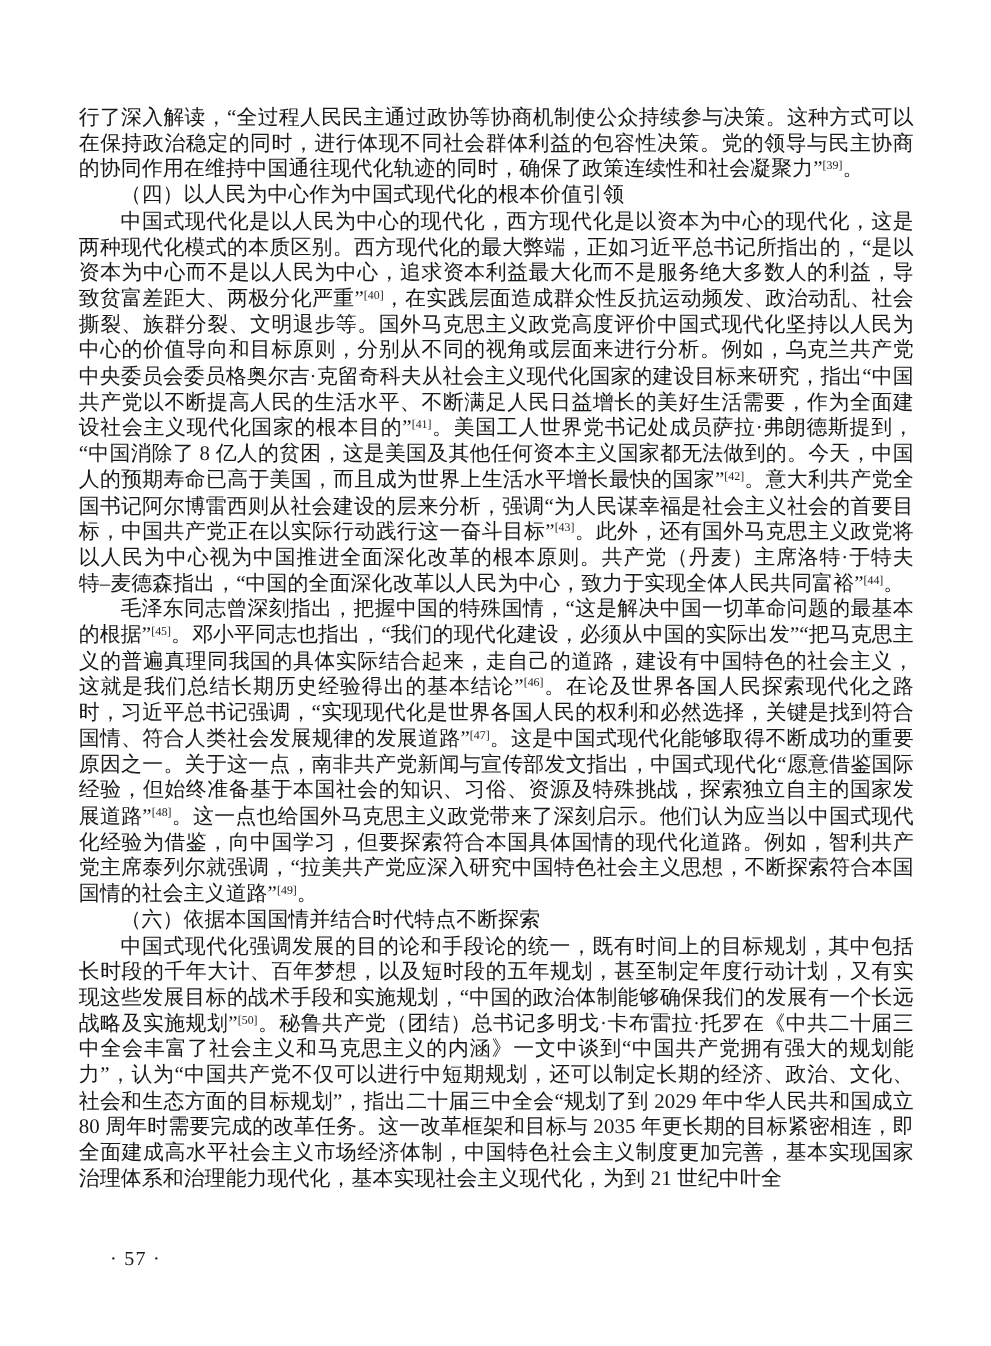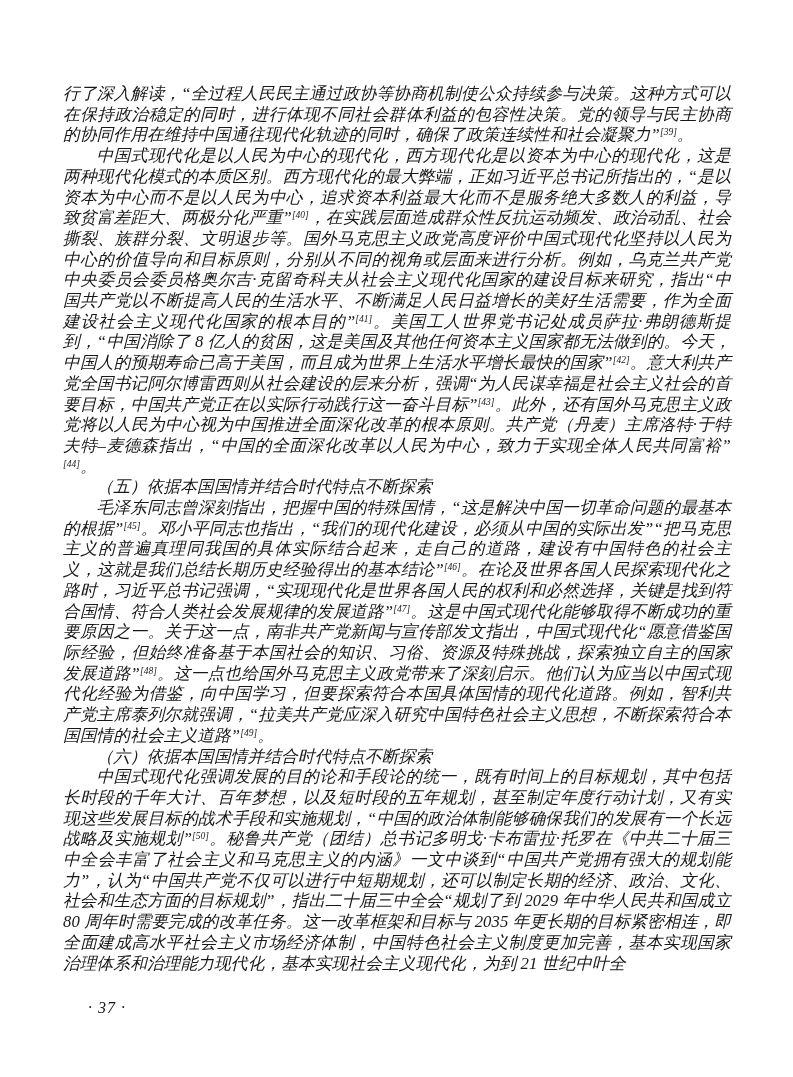--- a/index.html
+++ b/index.html
@@ -8,21 +8,20 @@
     background: #e8e8e8;
   }
   .page {
     position: relative;
     width: 793px;
     height: 1077px;
     margin: 0 auto;
     background: #ffffff;
     overflow: hidden;
     font-family: "Liberation Serif", "DejaVu Serif", serif;
-    font-style: italic;
   }
   .article-body {
     position: absolute;
     left: 63px;
     top: 84px;
     width: 668px;
     font-size: 16.7px;
     line-height: 20.7px;
     color: #181818;
     text-align: justify;
@@ -53,20 +52,20 @@
     color: #181818;
     letter-spacing: 1px;
   }
 </style>
 </head>
 <body>
 
 <div class="page">
   <div class="article-body">
       <p class="para continuation">行了深入解读，“全过程人民民主通过政协等协商机制使公众持续参与决策。这种方式可以在保持政治稳定的同时，进行体现不同社会群体利益的包容性决策。党的领导与民主协商的协同作用在维持中国通往现代化轨迹的同时，确保了政策连续性和社会凝聚力”<sup class="cite">[39]</sup>。</p>
+      <p class="para heading">（四）以人民为中心作为中国式现代化的根本价值引领</p>
       <p class="para body">中国式现代化是以人民为中心的现代化，西方现代化是以资本为中心的现代化，这是两种现代化模式的本质区别。西方现代化的最大弊端，正如习近平总书记所指出的，“是以资本为中心而不是以人民为中心，追求资本利益最大化而不是服务绝大多数人的利益，导致贫富差距大、两极分化严重”<sup class="cite">[40]</sup>，在实践层面造成群众性反抗运动频发、政治动乱、社会撕裂、族群分裂、文明退步等。国外马克思主义政党高度评价中国式现代化坚持以人民为中心的价值导向和目标原则，分别从不同的视角或层面来进行分析。例如，乌克兰共产党中央委员会委员格奥尔吉·克留奇科夫从社会主义现代化国家的建设目标来研究，指出“中国共产党以不断提高人民的生活水平、不断满足人民日益增长的美好生活需要，作为全面建设社会主义现代化国家的根本目的”<sup class="cite">[41]</sup>。美国工人世界党书记处成员萨拉·弗朗德斯提到，“中国消除了 8 亿人的贫困，这是美国及其他任何资本主义国家都无法做到的。今天，中国人的预期寿命已高于美国，而且成为世界上生活水平增长最快的国家”<sup class="cite">[42]</sup>。意大利共产党全国书记阿尔博雷西则从社会建设的层来分析，强调“为人民谋幸福是社会主义社会的首要目标，中国共产党正在以实际行动践行这一奋斗目标”<sup class="cite">[43]</sup>。此外，还有国外马克思主义政党将以人民为中心视为中国推进全面深化改革的根本原则。共产党（丹麦）主席洛特·于特夫特–麦德森指出，“中国的全面深化改革以人民为中心，致力于实现全体人民共同富裕”<sup class="cite">[44]</sup>。</p>
-      <p class="para heading">（五）依据本国国情并结合时代特点不断探索</p>
       <p class="para body">毛泽东同志曾深刻指出，把握中国的特殊国情，“这是解决中国一切革命问题的最基本的根据”<sup class="cite">[45]</sup>。邓小平同志也指出，“我们的现代化建设，必须从中国的实际出发”“把马克思主义的普遍真理同我国的具体实际结合起来，走自己的道路，建设有中国特色的社会主义，这就是我们总结长期历史经验得出的基本结论”<sup class="cite">[46]</sup>。在论及世界各国人民探索现代化之路时，习近平总书记强调，“实现现代化是世界各国人民的权利和必然选择，关键是找到符合国情、符合人类社会发展规律的发展道路”<sup class="cite">[47]</sup>。这是中国式现代化能够取得不断成功的重要原因之一。关于这一点，南非共产党新闻与宣传部发文指出，中国式现代化“愿意借鉴国际经验，但始终准备基于本国社会的知识、习俗、资源及特殊挑战，探索独立自主的国家发展道路”<sup class="cite">[48]</sup>。这一点也给国外马克思主义政党带来了深刻启示。他们认为应当以中国式现代化经验为借鉴，向中国学习，但要探索符合本国具体国情的现代化道路。例如，智利共产党主席泰列尔就强调，“拉美共产党应深入研究中国特色社会主义思想，不断探索符合本国国情的社会主义道路”<sup class="cite">[49]</sup>。</p>
       <p class="para heading">（六）依据本国国情并结合时代特点不断探索</p>
       <p class="para body">中国式现代化强调发展的目的论和手段论的统一，既有时间上的目标规划，其中包括长时段的千年大计、百年梦想，以及短时段的五年规划，甚至制定年度行动计划，又有实现这些发展目标的战术手段和实施规划，“中国的政治体制能够确保我们的发展有一个长远战略及实施规划”<sup class="cite">[50]</sup>。秘鲁共产党（团结）总书记多明戈·卡布雷拉·托罗在《中共二十届三中全会丰富了社会主义和马克思主义的内涵》一文中谈到“中国共产党拥有强大的规划能力”，认为“中国共产党不仅可以进行中短期规划，还可以制定长期的经济、政治、文化、社会和生态方面的目标规划”，指出二十届三中全会“规划了到 2029 年中华人民共和国成立 80 周年时需要完成的改革任务。这一改革框架和目标与 2035 年更长期的目标紧密相连，即全面建成高水平社会主义市场经济体制，中国特色社会主义制度更加完善，基本实现国家治理体系和治理能力现代化，基本实现社会主义现代化，为到 21 世纪中叶全</p>
     </div>
-  <div class="page-number">· 37 ·</div>
+  <div class="page-number">· 57 ·</div>
 </div>
 
 </body></html>

